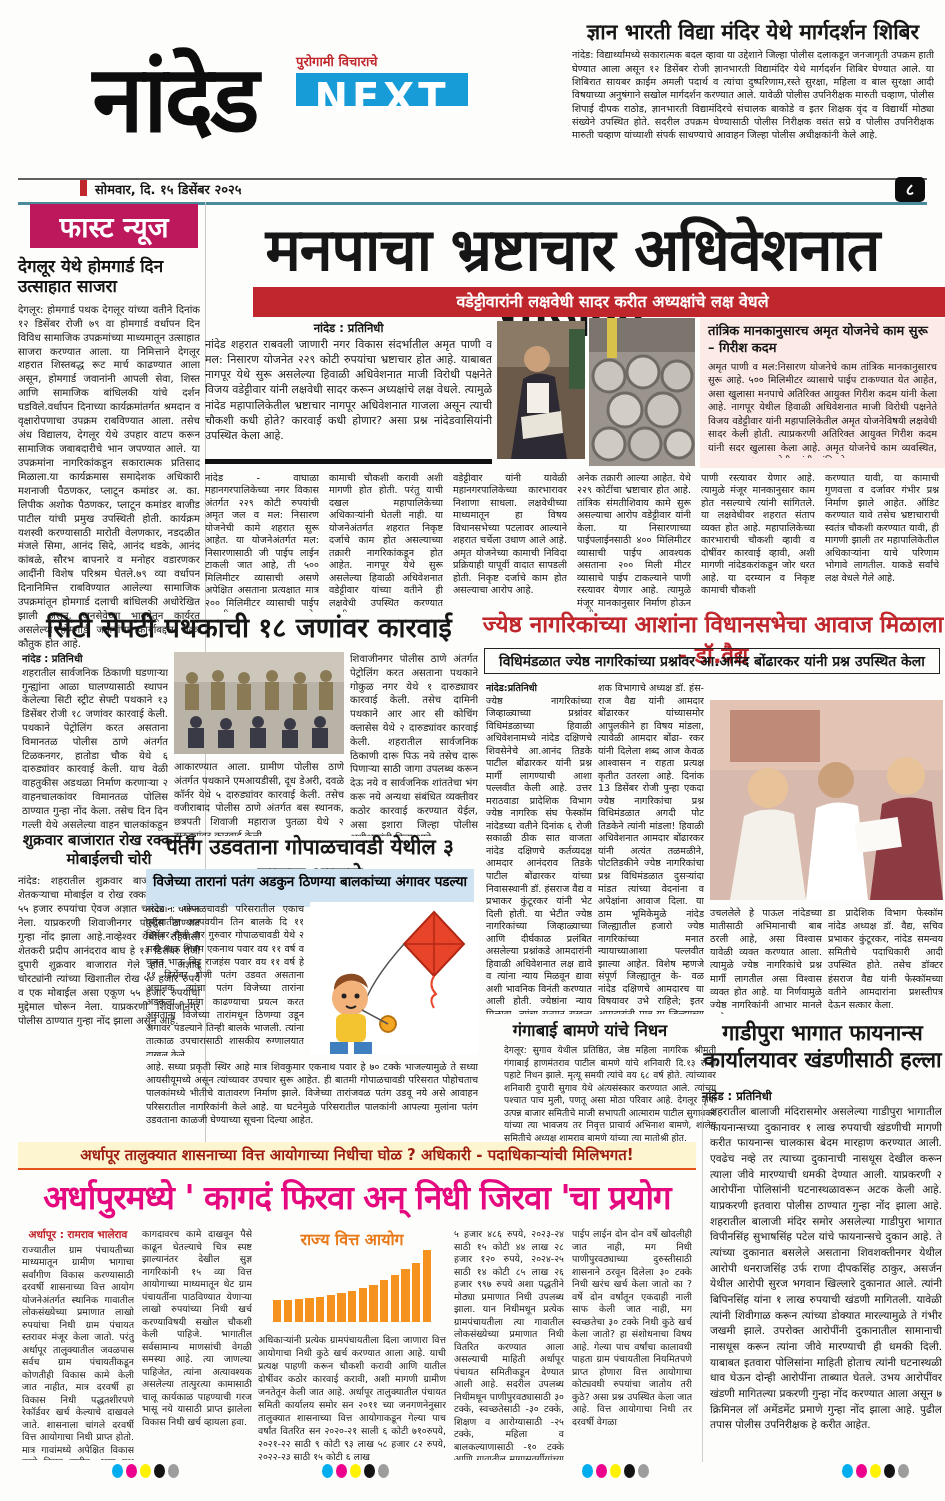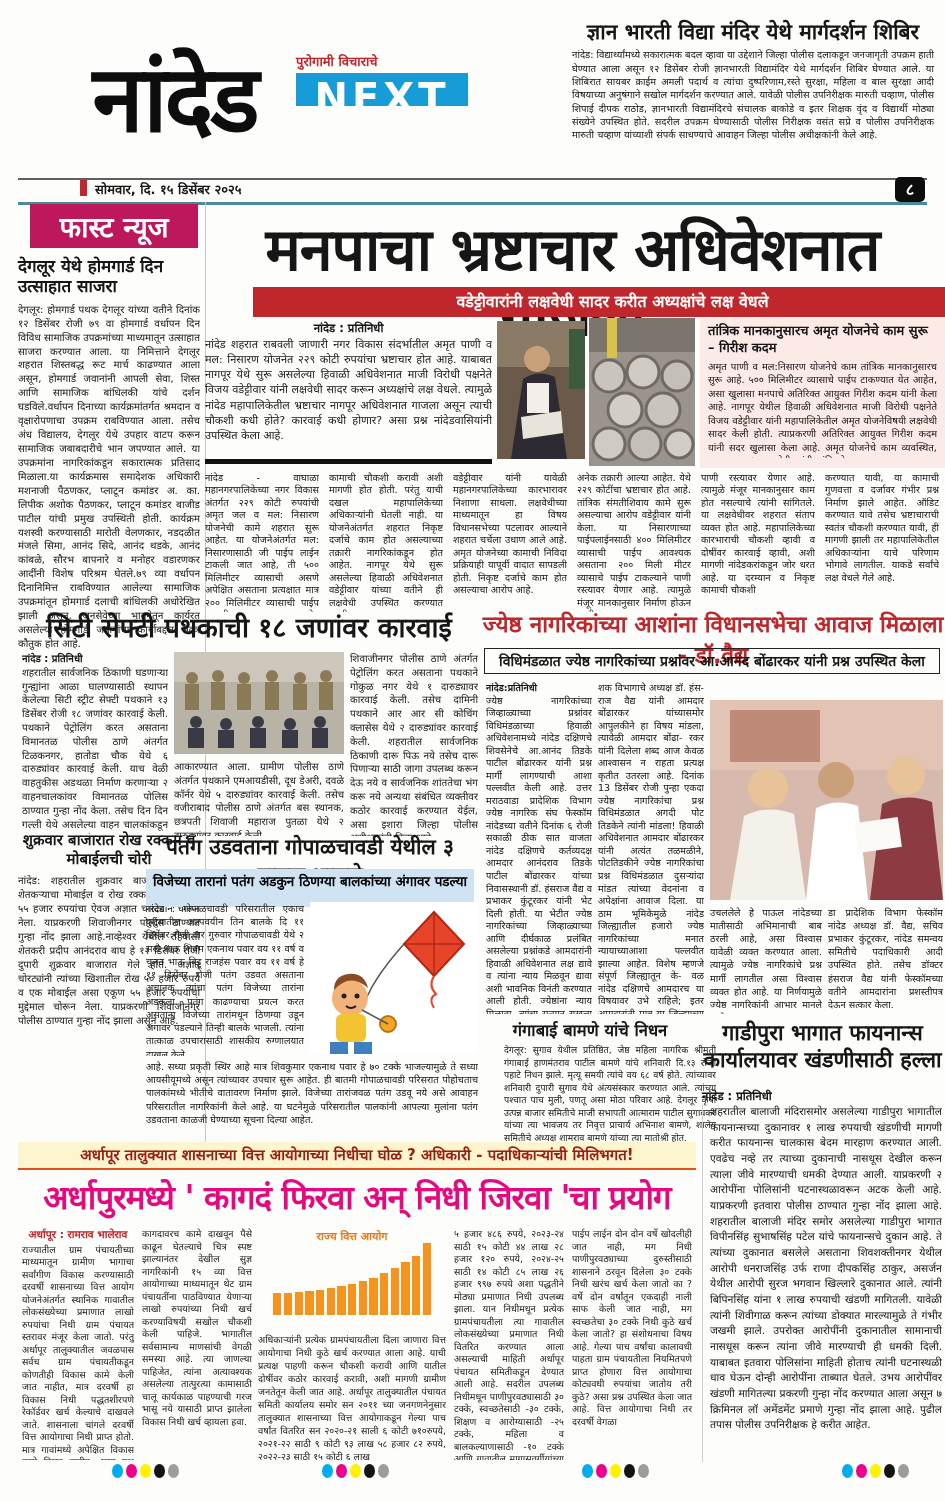--- a/index.html
+++ b/index.html
@@ -79,21 +79,21 @@
   .fin-body{left:702px;top:1104px;width:240px;height:358px;font-size:10.6px;line-height:1.48;
     border-left:1px solid #cfcfcf;padding-left:7px;box-sizing:border-box;}
   
   .ard-banner{left:18px;top:1142px;width:678px;height:26px;background:#fdf4d0;color:#9c1c10;
     font-size:15px;font-weight:800;text-align:center;line-height:26px;border-bottom:2px solid #e4501e;}
   .ard-headline{left:18px;top:1174px;width:678px;height:48px;color:#e5097f;font-size:33px;
     font-weight:900;text-align:center;letter-spacing:-1px;}
   .ard-col{top:1228px;height:232px;font-size:9.4px;line-height:1.33;}
   .ard-dateline{color:#c0272d;font-weight:800;text-align:center;font-size:10.5px;margin-bottom:2px;}
   .infobox{width:100%;height:102px;}
-  .infobox .t{color:#e87a1a;font-size:11px;font-weight:900;text-align:center;}
+  .infobox .t{color:#e87a1a;font-size:16px;font-weight:900;text-align:center;}
   .chart{display:flex;align-items:flex-end;height:72px;padding:0 14px;}
   .chart .bar{flex:1;background:#f6921e;margin:0 1.2px;}
   
   .reg-group{top:1464px;display:flex;gap:3px;}
   .reg-dot{width:11px;height:14px;border-radius:50%;}
   .c-cyan{background:#00aeef}.c-mag{background:#ec008c}.c-yel{background:#fff200}
   .c-blk{background:#141414}.c-gry{background:#9d9d9d}
 </style>
 </head>
 <body>

